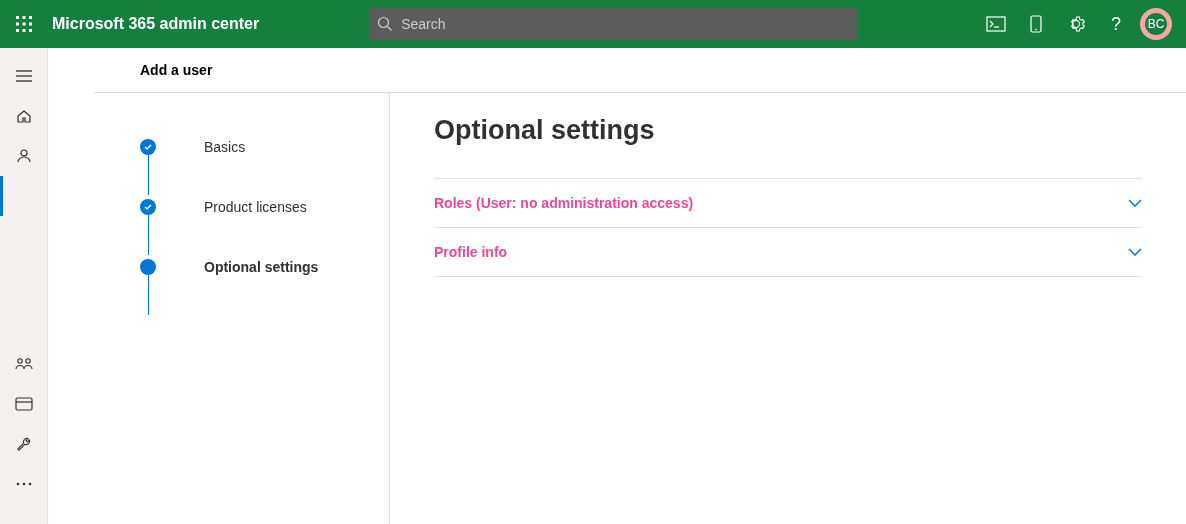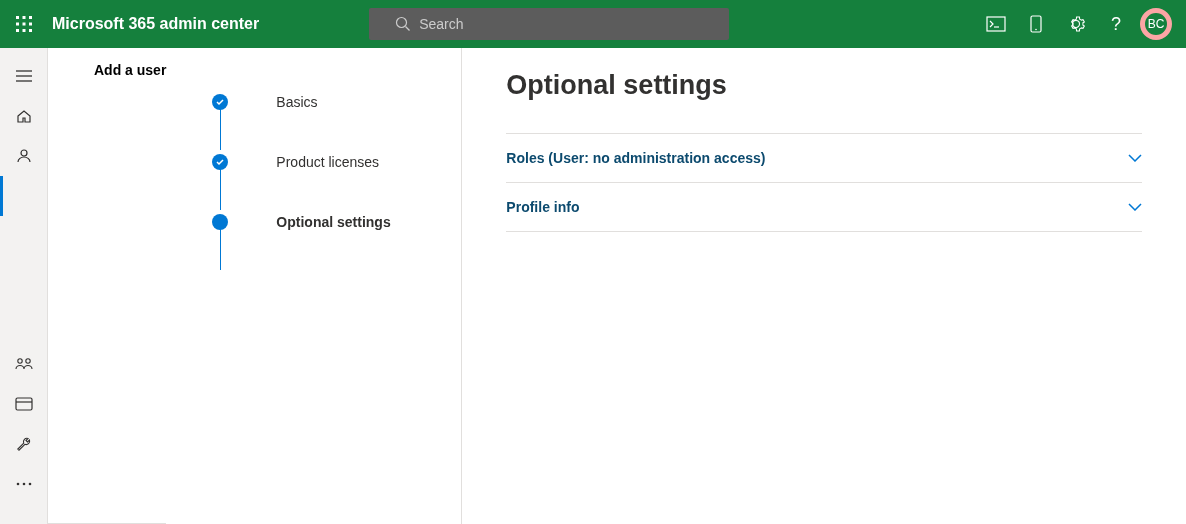--- a/index.html
+++ b/index.html
@@ -20,26 +20,26 @@
     cursor: pointer;
   }
   .app-title {
     font-size: 16px; font-weight: 600; margin-left: 4px;
   }
   .search-wrap {
     margin-left: 110px;
     flex: 0 0 auto;
   }
   .search {
-    width: 360px; height: 32px;
+    width: 488px; height: 32px;
     background: #5c5c5c;
     border: none;
     border-radius: 2px;
     display: flex; align-items: center;
-    padding: 0 26px;
+    padding: 0 8px;
   }
   .search input {
     background: transparent; border: none; outline: none;
     color: #ccc; font-size: 14px; margin-left: 8px; flex: 1;
   }
   .search input::placeholder { color: #ccc; }
   .header-spacer { flex: 1; }
   .header-icon {
     width: 40px; height: 48px;
     display: flex; align-items: center; justify-content: center;
@@ -69,21 +69,21 @@
     cursor: pointer;
     color: #323130;
   }
   .rail-icon.active {
     border-left: 3px solid #0078d4;
     padding-right: 3px;
   }
   .rail-spacer { flex: 1; }
   
   
-  .panel { flex: 1; display: flex; flex-direction: row; }
+  .panel { flex: 1; display: flex; flex-direction: column; margin-left: 46px; }
   .panel-header {
     padding: 14px 0 14px 46px;
     font-size: 14px; font-weight: 600;
     border-bottom: 1px solid #e1dfdd;
   }
   .panel-body { flex: 1; display: flex; }
   
   
   .wizard {
     width: 296px;
@@ -136,21 +136,21 @@
     margin-bottom: 72px;
   }
   .expand-row {
     display: flex; align-items: center;
     justify-content: space-between;
     padding: 16px 0;
     border-top: 1px solid #e1dfdd;
     cursor: pointer;
   }
   .expand-label {
-    font-size: 14px; font-weight: 600; color: #0c4a6e;
+    font-size: 14px; font-weight: 600; color: #ec4899;
   }
   .chevron { color: #0078d4; }
   .content-end {
     border-top: 1px solid #e1dfdd;
   }
   
   svg { display: block; }
 </style>
 </head>
 <body>

